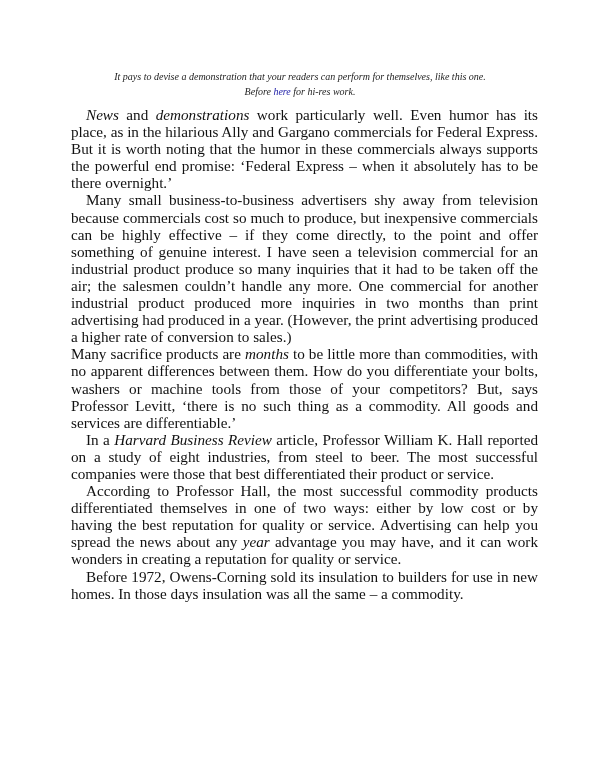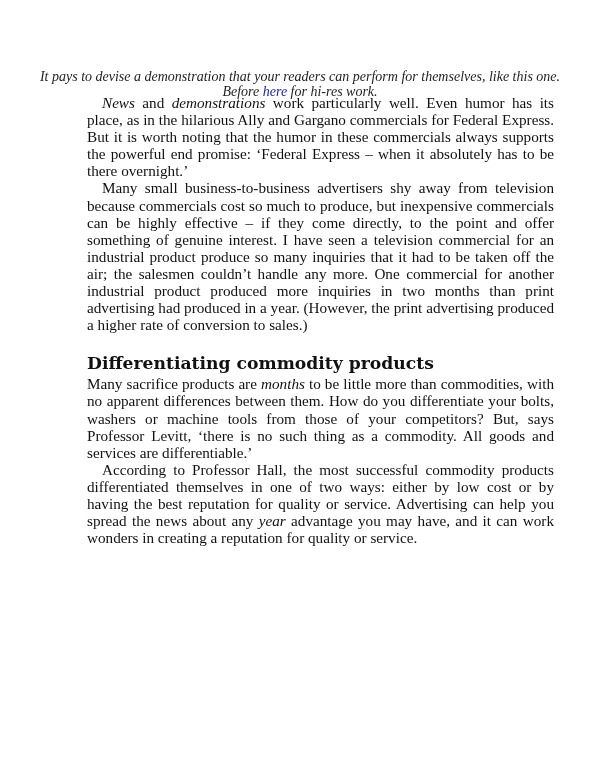--- a/index.html
+++ b/index.html
@@ -5,28 +5,28 @@
   html, body { margin: 0; padding: 0; background: #ffffff; }
   body {
     width: 600px; height: 776px; overflow: hidden; position: relative;
     font-family: "DejaVu Serif", "Liberation Serif", serif;
     color: #111;
   }
   .caption {
     position: absolute; left: 0; right: 0; top: 69px;
     text-align: center;
     font-family: "Liberation Serif", serif;
-    font-style: italic; font-size: 14px; line-height: 15px; color: #222;
+    font-style: italic; font-size: 10px; line-height: 15px; color: #222;
   }
   .caption a { color: #1a1aa6; text-decoration: none; }
   .content {
-    position: absolute; left: 71px; top: 94px; width: 467px;
+    position: absolute; left: 71px; top: 106px; width: 467px;
     font-family: "Liberation Serif", serif;
     font-size: 15.2px; line-height: 17.1px;
-    text-align: justify; color: #111; margin-left: 16px;
+    text-align: justify; color: #111;
   }
   .content p { margin: 0; text-indent: 15px; }
   .content p.noindent { text-indent: 0; }
   .content h2 {
     font-family: "DejaVu Serif", serif;
     font-size: 17.2px; font-weight: bold; margin: 20px 0 2px 0; line-height: 20px; color: #111;
   }
   em { font-style: italic; }
 </style>
 </head>
@@ -34,17 +34,18 @@
 
 <div class="caption">
   <div>It pays to devise a demonstration that your readers can perform for themselves, like this one.</div>
   <div><span>Before </span><a href="#">here</a><span> for hi-res work.</span></div>
 </div>
 
 <div class="content">
   <p><em>News</em><span> and </span><em>demonstrations</em><span> work particularly well. Even humor has its place, as in the hilarious Ally and Gargano commercials for Federal Express. But it is worth noting that the humor in these commercials always supports the powerful end promise: ‘Federal Express – when it absolutely has to be there overnight.’</span></p>
   <p>Many small business-to-business advertisers shy away from television because commercials cost so much to produce, but inexpensive commercials can be highly effective – if they come directly, to the point and offer something of genuine interest. I have seen a television commercial for an industrial product produce so many inquiries that it had to be taken off the air; the salesmen couldn’t handle any more. One commercial for another industrial product produced more inquiries in two months than print advertising had produced in a year. (However, the print advertising produced a higher rate of conversion to sales.)</p>
 
-  <h2>Differentiating commodity products</h2>
 
   <p class="noindent"><span>Many sacrifice products are </span><em>months</em><span> to be little more than commodities, with no apparent differences between them. How do you differentiate your bolts, washers or machine tools from those of your competitors? But, says Professor Levitt, ‘there is no such thing as a commodity. All goods and services are differentiable.’</span></p>
+  <p><span>In a </span><em>Harvard Business Review</em><span> article, Professor William K. Hall reported on a study of eight industries, from steel to beer. The most successful companies were those that best differentiated their product or service.</span></p>
   <p><span>According to Professor Hall, the most successful commodity products differentiated themselves in one of two ways: either by low cost or by having the best reputation for quality or service. Advertising can help you spread the news about any </span><em>year</em><span> advantage you may have, and it can work wonders in creating a reputation for quality or service.</span></p>
+  <p>Before 1972, Owens-Corning sold its insulation to builders for use in new homes. In those days insulation was all the same – a commodity.</p>
 </div>
 
 </body></html>

